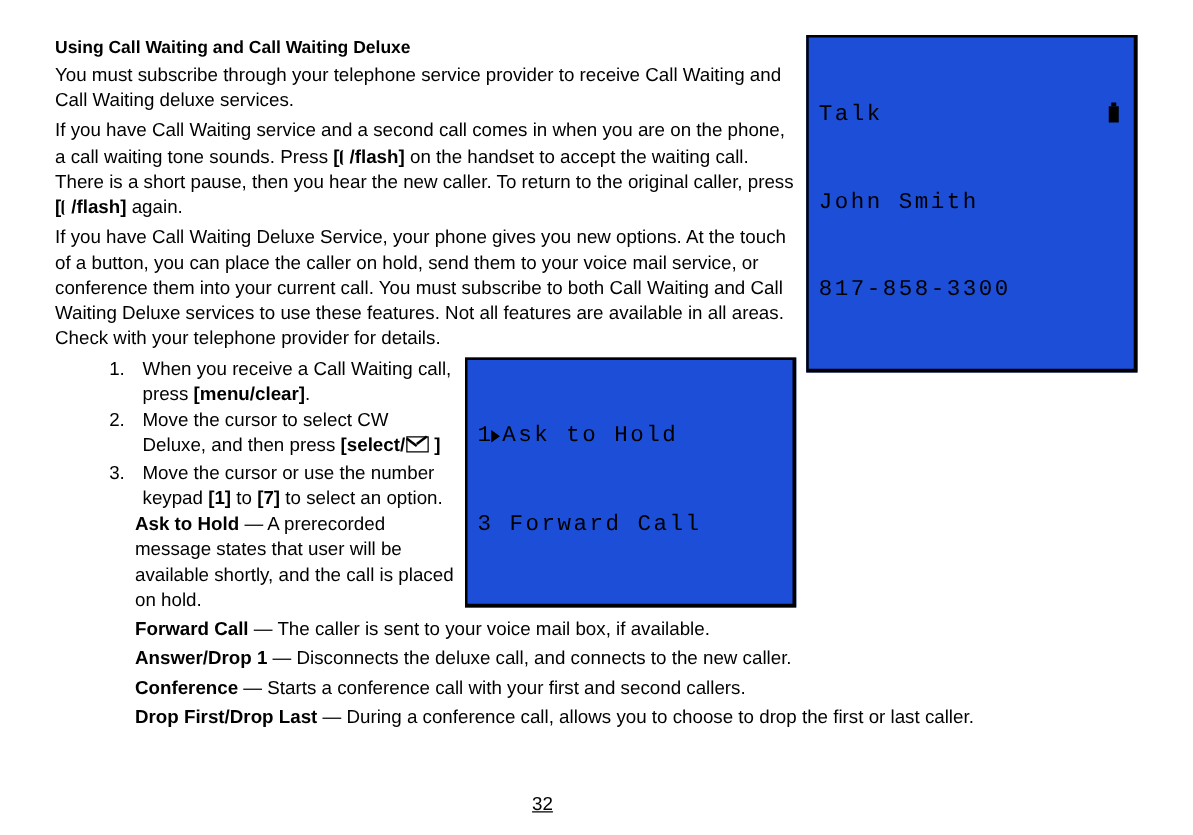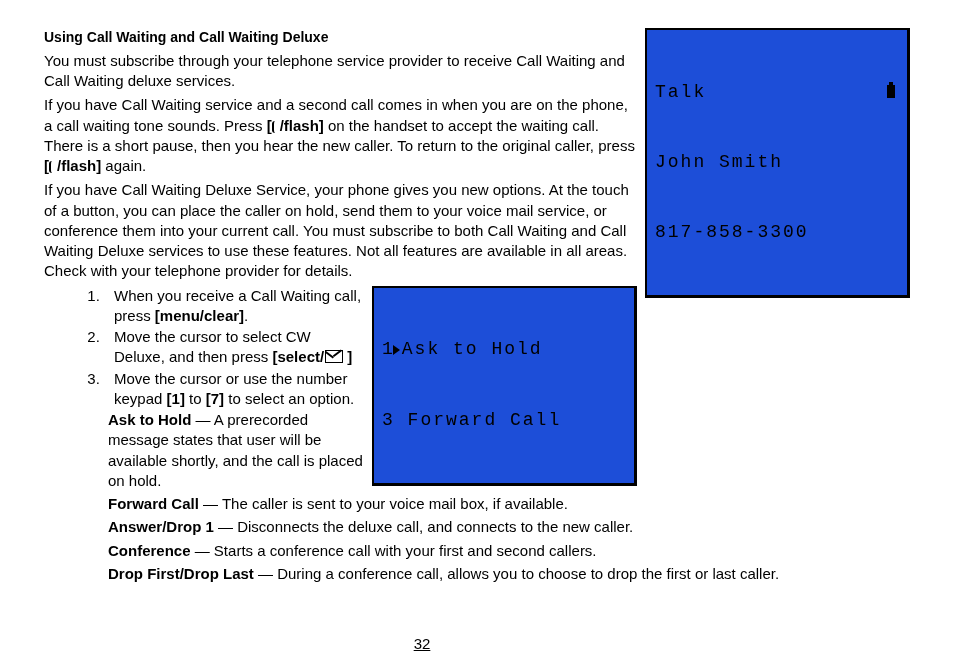--- a/index.html
+++ b/index.html
@@ -114,21 +114,21 @@
     border-top:5px solid transparent;
     border-bottom:5px solid transparent;
     border-left:7px solid #000;
     margin:0 2px 0 -2px;
     vertical-align:-1px;
   }
   .page-num {
     text-align: center;
     position: absolute;
     bottom: 14px;
-    left: 0;
+    left: 12px;
     width: 844px;
     font-size: 15px;
     text-decoration: underline;
   }
 </style>
 </head>
 <body>
 
 <div class="page">
 

